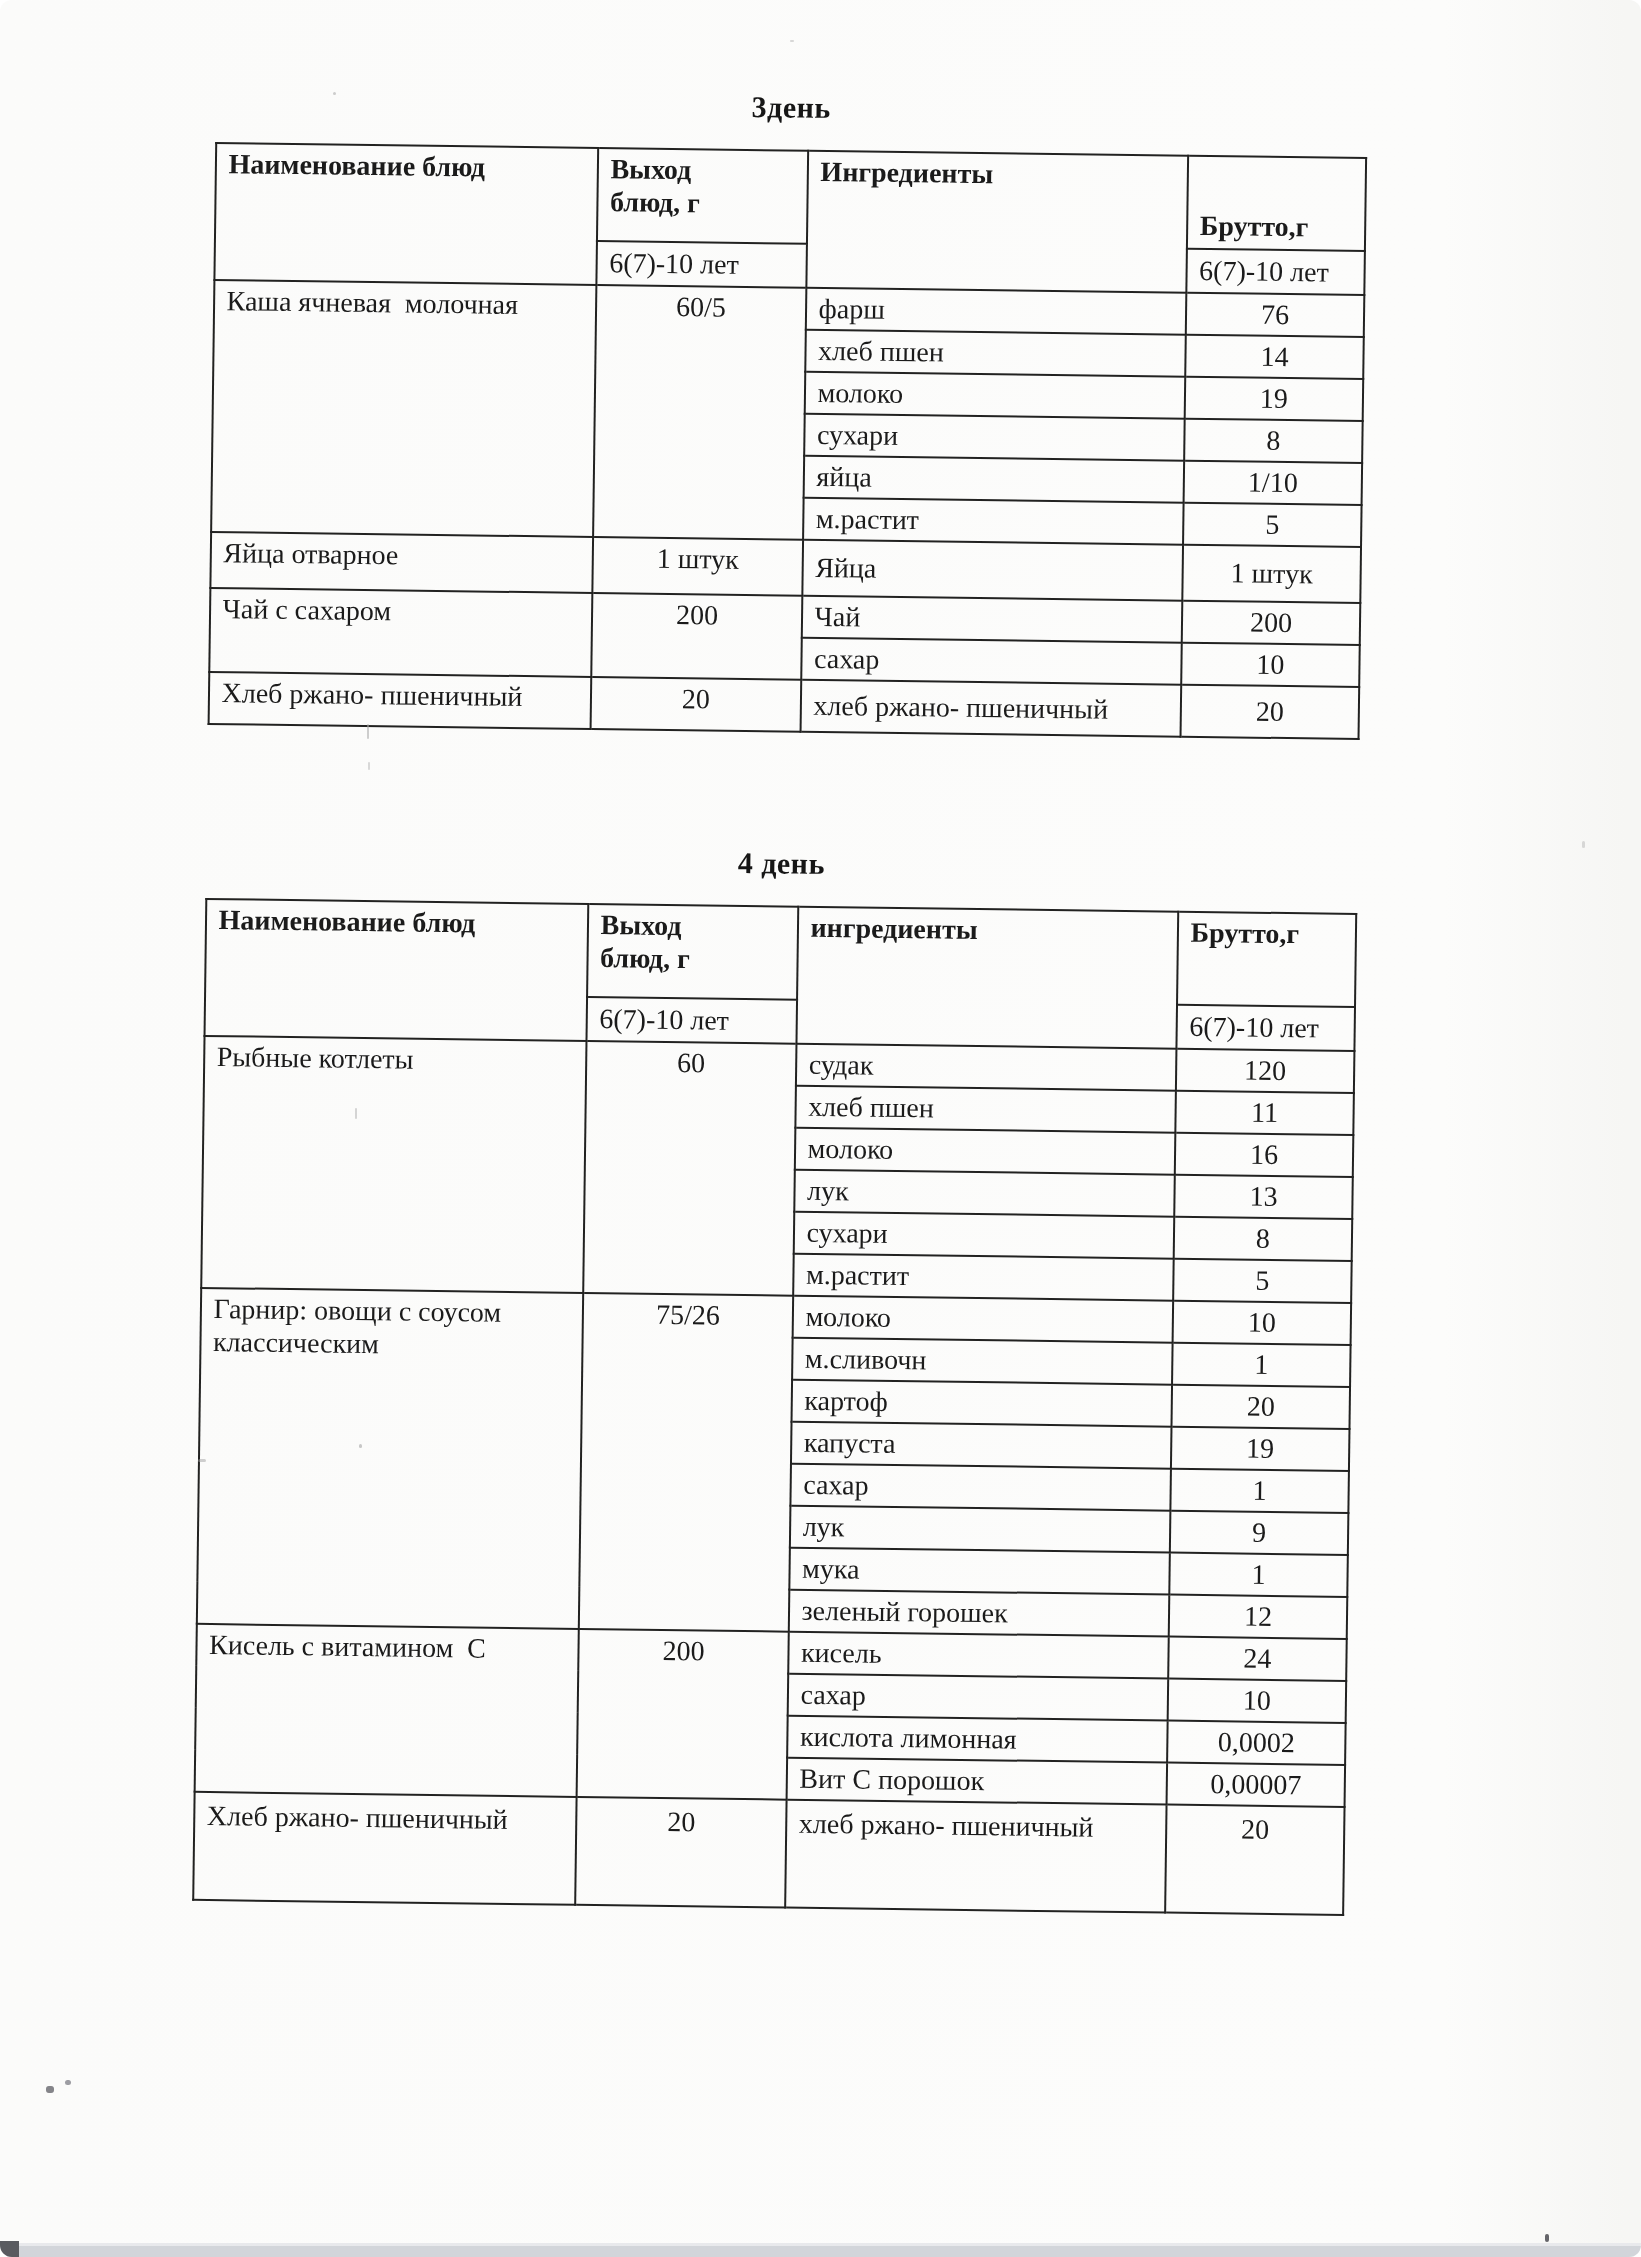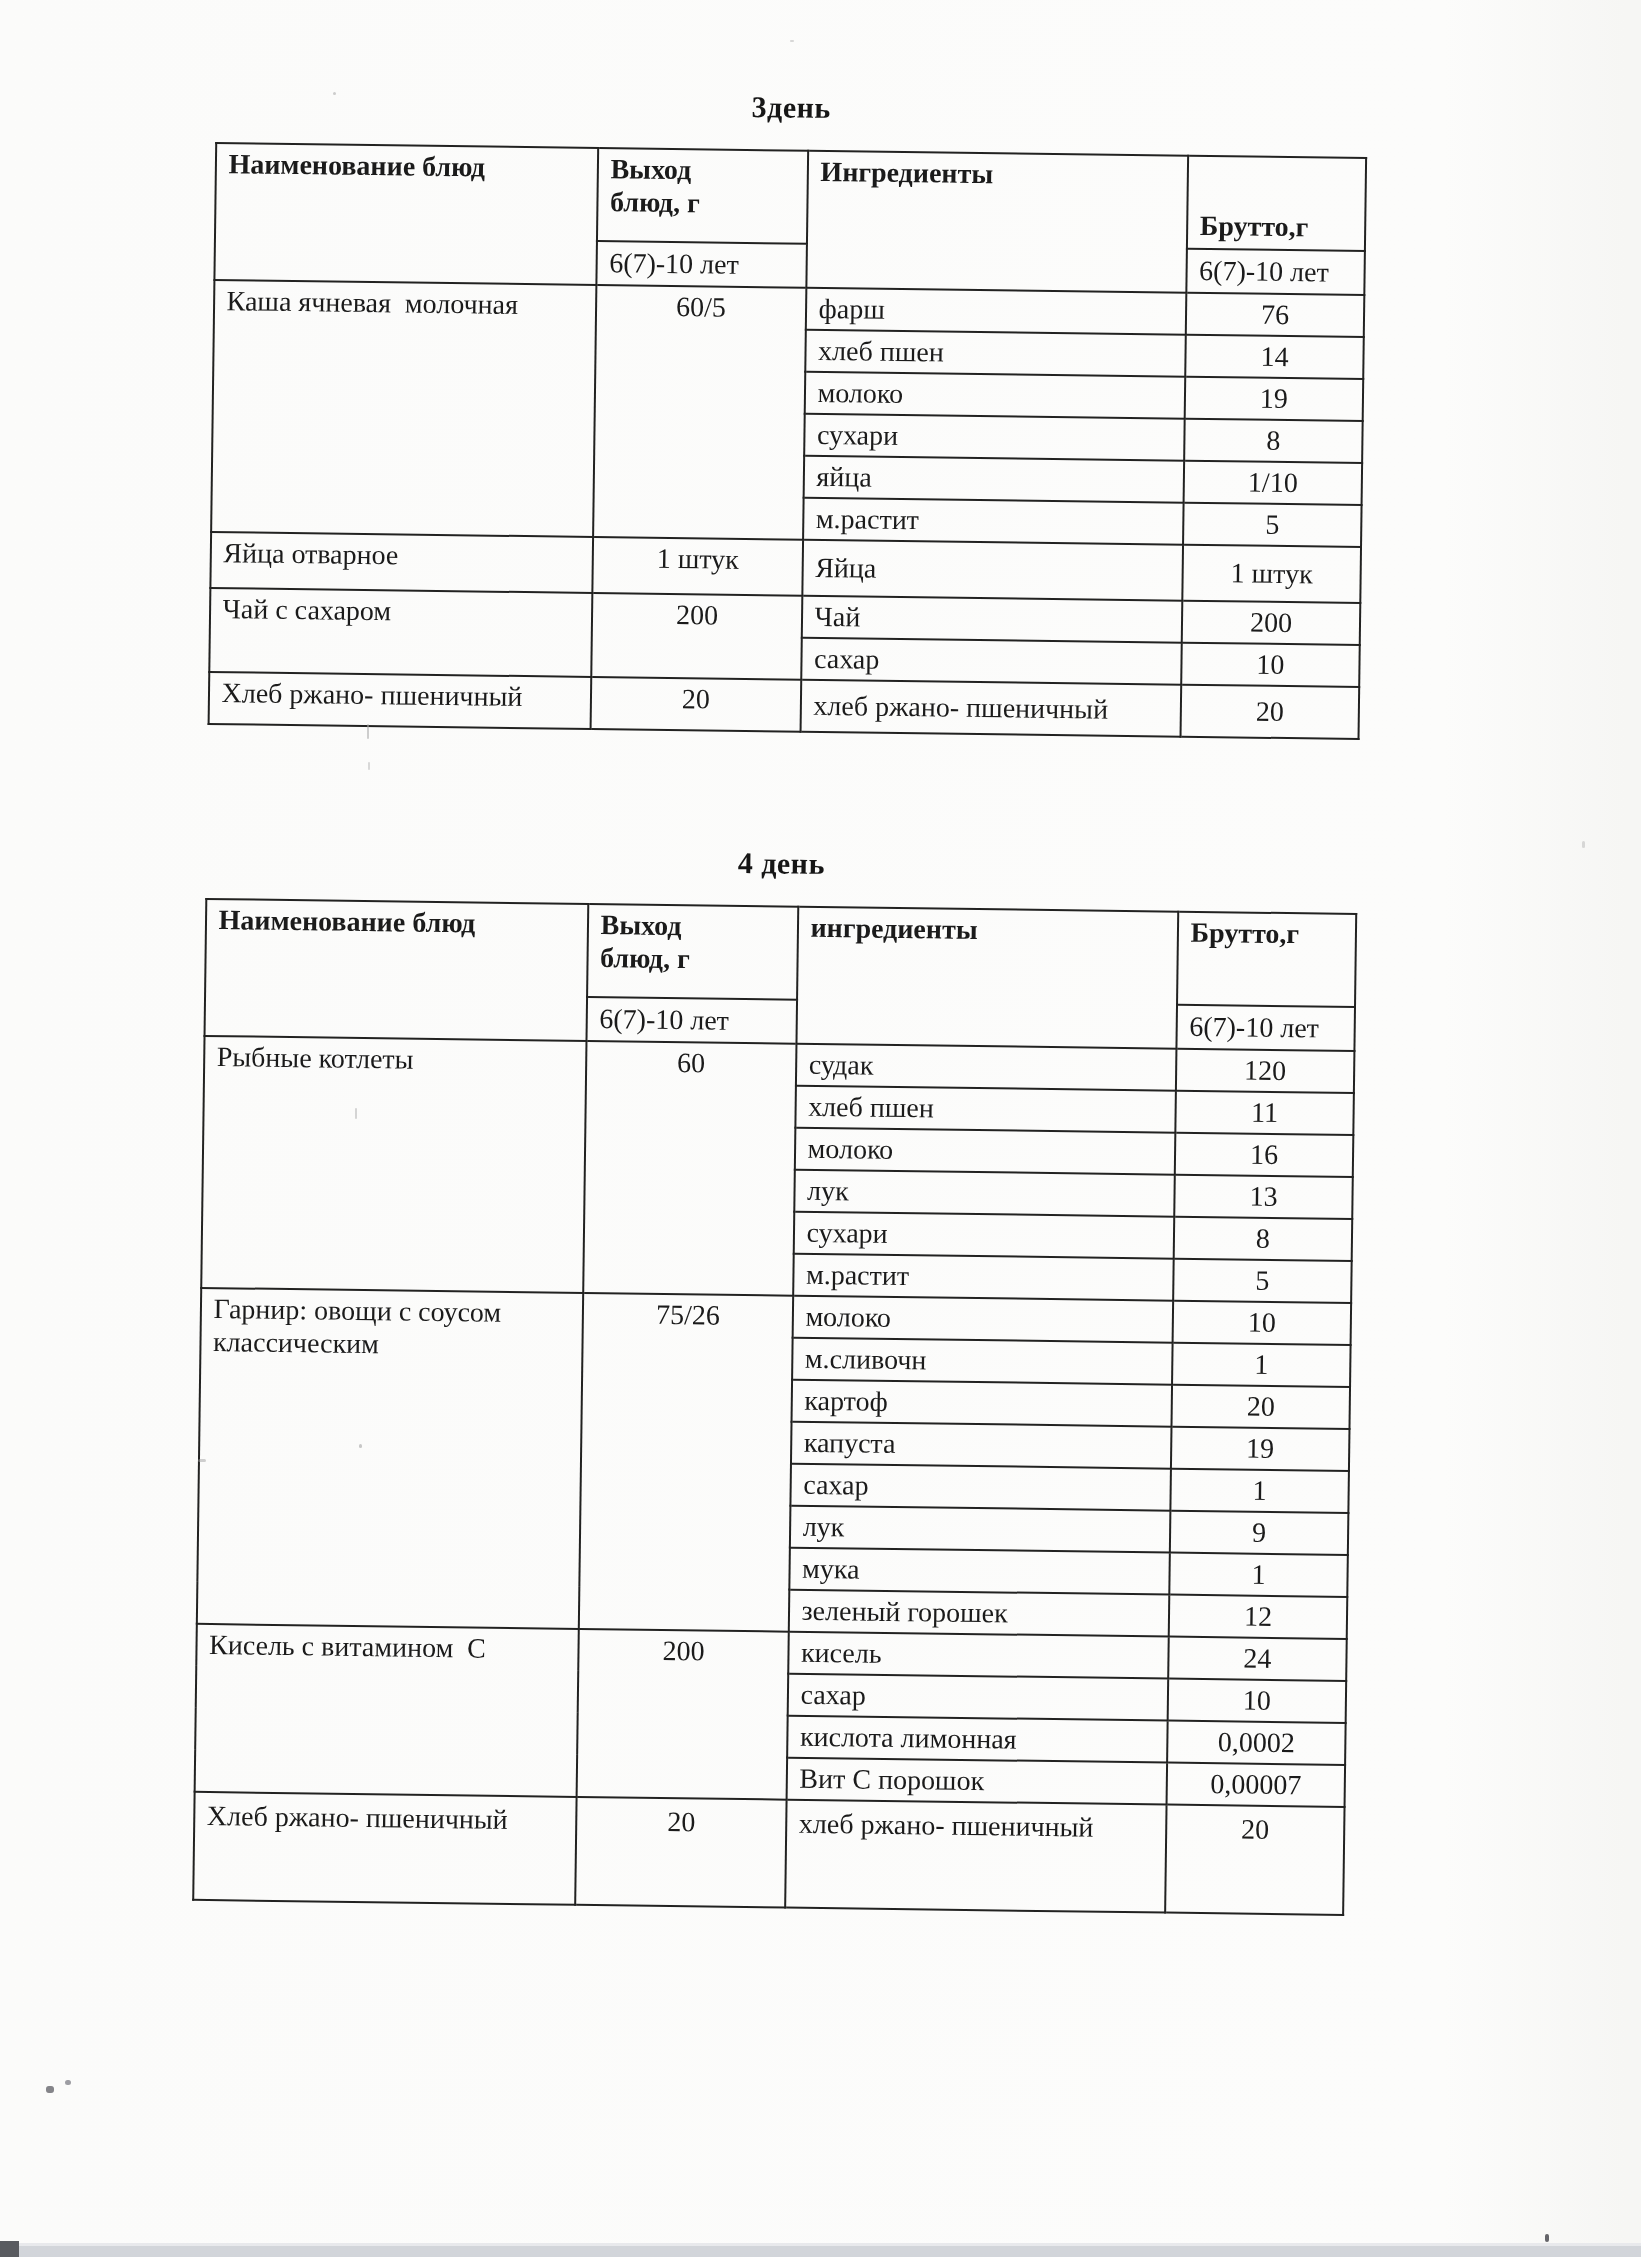--- a/index.html
+++ b/index.html
@@ -6,20 +6,21 @@
   body{
     width:1641px;height:2257px;
     background:#ffffff;
     font-family:"Liberation Serif","DejaVu Serif",serif;
     color:#1b1b1b;
     -webkit-font-smoothing:antialiased;
   }
   .page{
     position:relative;width:1641px;height:2257px;overflow:hidden;
     background:linear-gradient(90deg,#fbfbfa 0%,#fcfcfb 88%,#f6f6f4 99%),#fbfbfa;
+    border-radius:12px;
   }
   
   .scan-block{
     position:absolute;left:216px;top:83px;width:1151px;
     transform:rotate(0.75deg);
     transform-origin:0 0;
   }
   .day-title{
     text-align:center;
     font-weight:bold;

